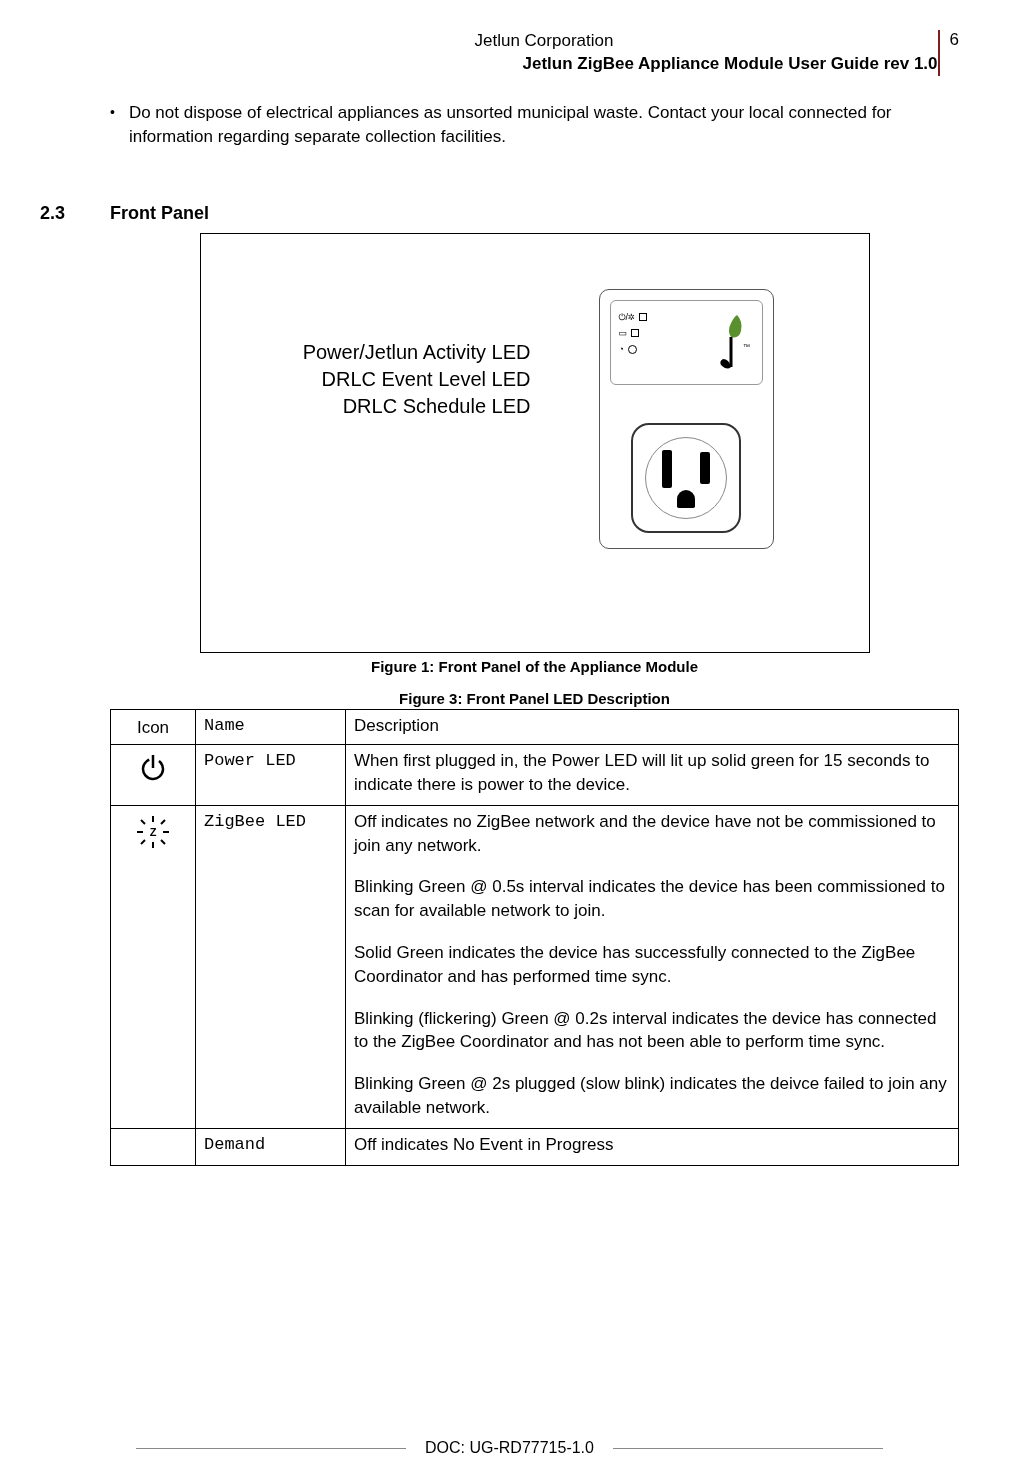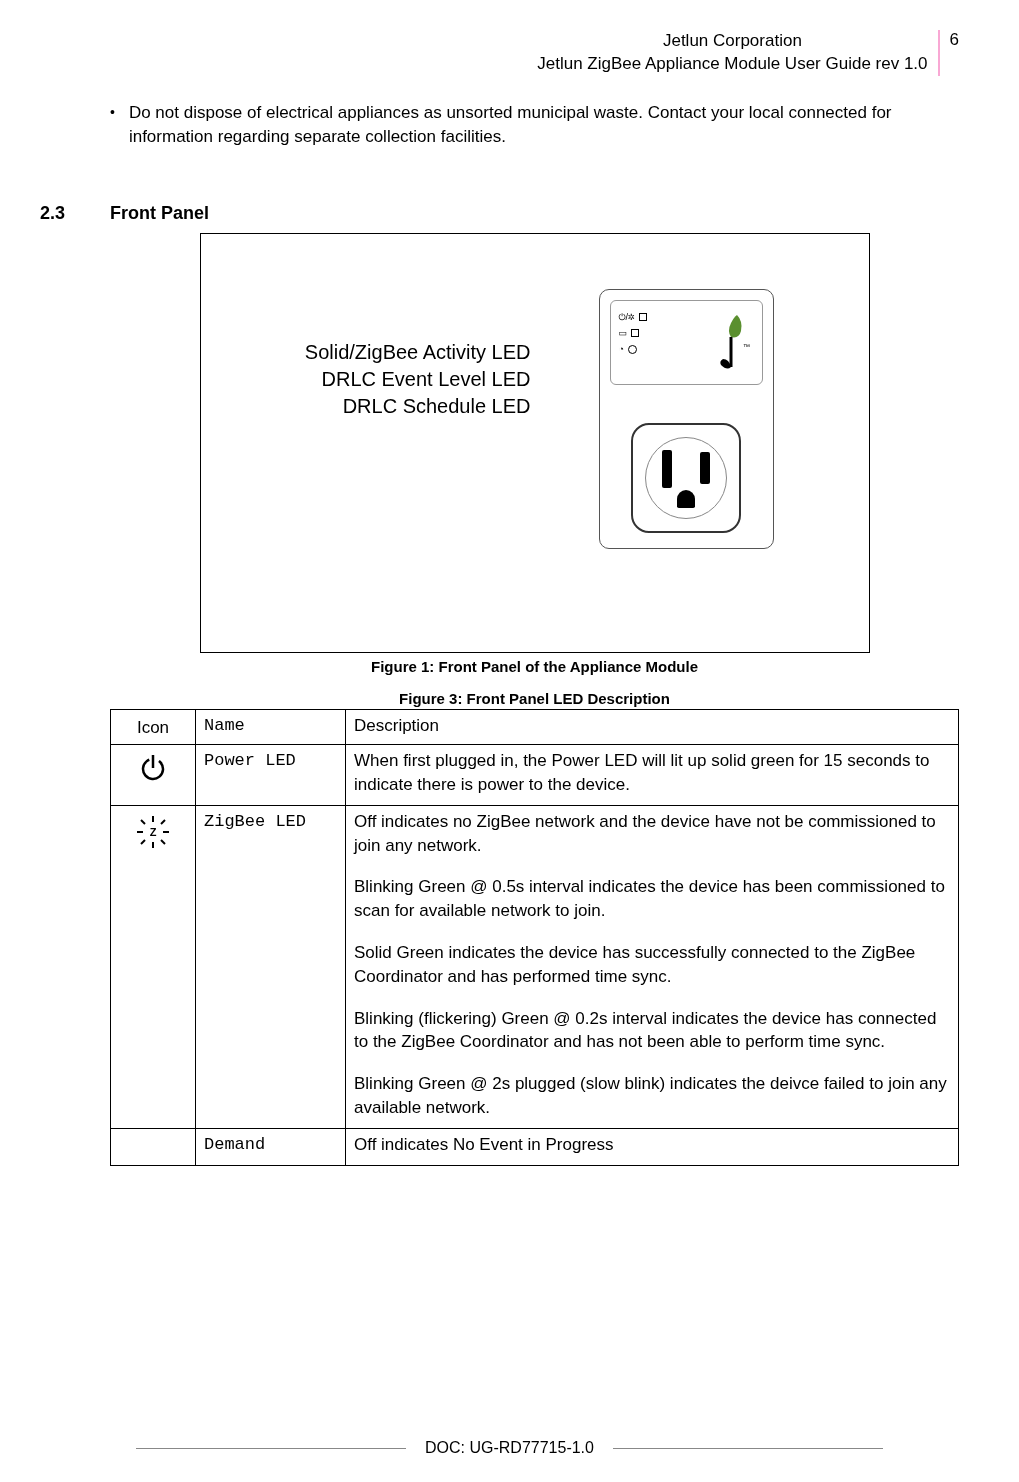--- a/index.html
+++ b/index.html
@@ -12,27 +12,26 @@
       height: 1482px;
       position: relative;
       padding: 30px 60px 0 30px;
     }
     .header {
       display: flex;
       justify-content: flex-end;
       margin-bottom: 25px;
     }
     .header-text {
-      text-align: center;
-      border-right: 2px solid #f9a8d4;
-      padding-right: 10px;
+      text-align: left;
+      border-right: 2px solid #7f1d1d;
       font-size: 17px;
       line-height: 1.35;
     }
-    .header-text .h2 { font-weight: normal; }
+    .header-text .h2 { font-weight: bold; margin-left: 48px; }
     .page-num {
       padding-left: 10px;
       font-size: 17px;
     }
     .content {
       padding-left: 80px;
     }
     .bullet-row {
       display: flex;
       margin-bottom: 55px;
@@ -181,21 +180,21 @@
     <span>Do not dispose of electrical appliances as unsorted municipal waste. Contact your local connected for information regarding separate collection facilities.</span>
   </div>
 
   <div class="section-head">
     <span class="section-num">2.3</span>
     <span>Front Panel</span>
   </div>
 
   <div class="figure-frame">
     <div class="fig-labels">
-      <div>Solid/ZigBee Activity LED</div>
+      <div>Power/Jetlun Activity LED</div>
       <div>DRLC Event Level LED</div>
       <div>DRLC Schedule LED</div>
     </div>
     <div class="device">
       <div class="dev-top">
         <div class="icon-col">
           <div class="row">
               <span>⏻/✲</span>
               <span class="sq"></span>
             </div>

